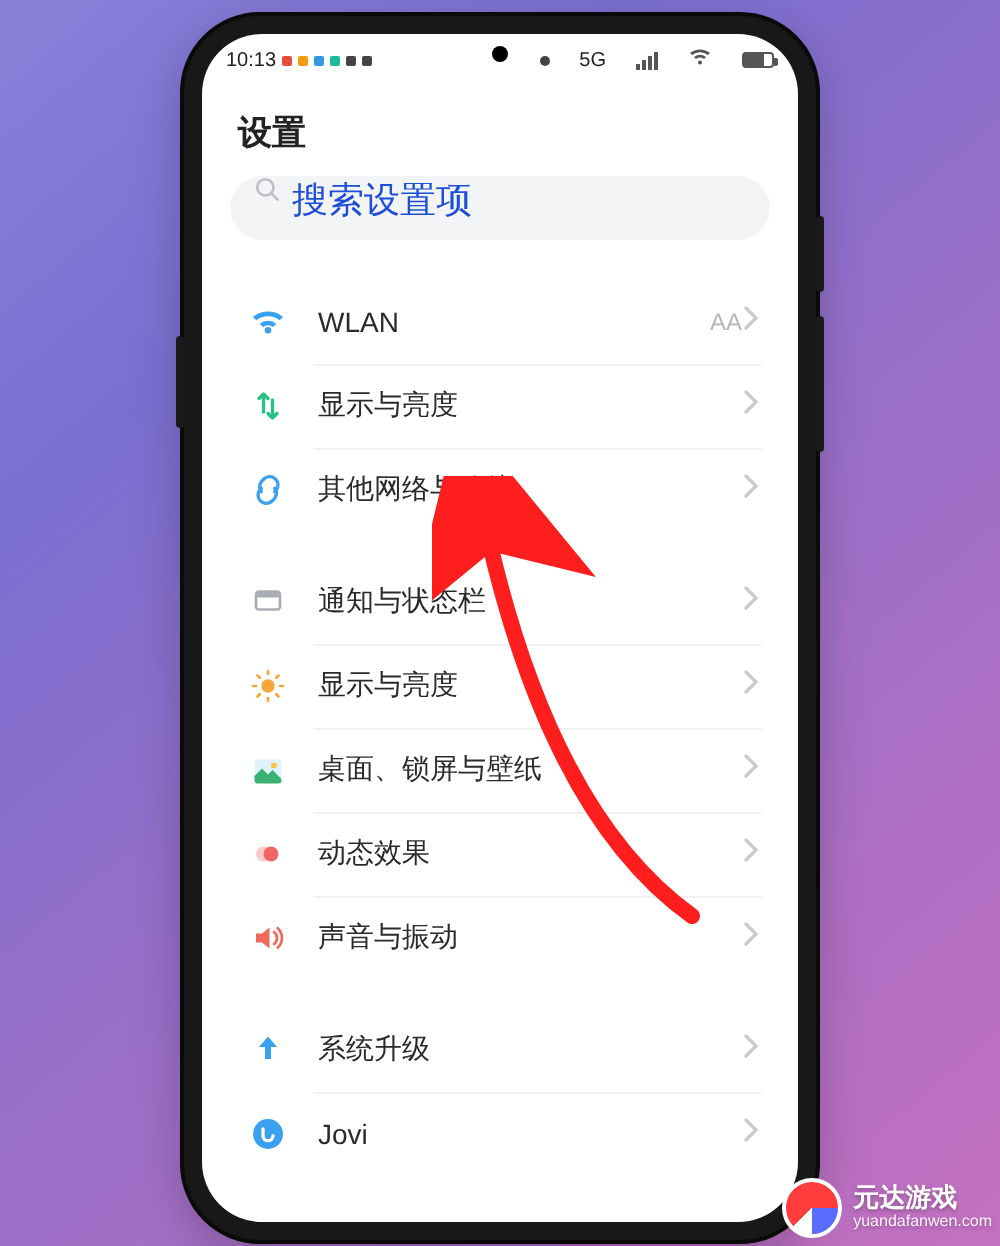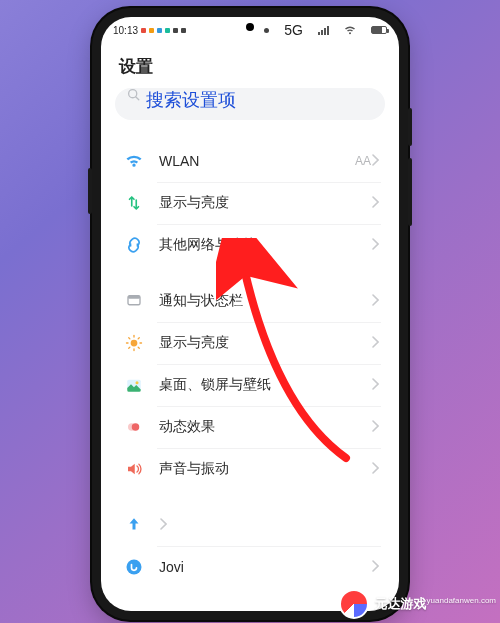--- a/index.html
+++ b/index.html
@@ -31,21 +31,21 @@
   }
   .camera {
     position:absolute; top:6px; left:50%; transform:translateX(-50%);
     width:8px; height:8px; background:#000; border-radius:50%; z-index:5;
   }
   .statusbar {
     height: 26px; display:flex; align-items:center; justify-content:space-between;
     padding: 0 12px; font-size:10px; color:#222; font-weight:500;
   }
   .statusbar .left { display:flex; align-items:center; gap:3px; }
-  .statusbar .right { display:flex; align-items:center; gap:15px; font-size:14px; }
+  .statusbar .right { display:flex; align-items:center; gap:15px; font-size:10px; }
   .sb-dot { width:5px; height:5px; border-radius:1px; display:inline-block; }
   .d-red{background:#e74c3c;} .d-or{background:#f39c12;} .d-bl{background:#3498db;} .d-cy{background:#1abc9c;} .d-dk{background:#444;}
   .sb-sig { display:inline-flex; align-items:flex-end; gap:1px; }
   .sb-sig i { width:2px; background:#555; display:block; }
   .sb-sig i:nth-child(1){height:3px;} .sb-sig i:nth-child(2){height:5px;}
   .sb-sig i:nth-child(3){height:7px;} .sb-sig i:nth-child(4){height:9px;}
   .sb-wifi { display:inline-block; }
   .sb-batt { width:16px; height:8px; border:1px solid #555; border-radius:2px; position:relative; }
   .sb-batt::after{content:"";position:absolute;right:-3px;top:2px;width:2px;height:4px;background:#555;border-radius:0 1px 1px 0;}
   .sb-batt i{display:block;width:70%;height:100%;background:#555;}
@@ -78,21 +78,21 @@
 
   .watermark {
     position:absolute; right:4px; bottom:4px; display:flex; align-items:center; gap:6px;
     font-size:11px; color:#fff; text-shadow:0 1px 2px rgba(0,0,0,.3);
   }
   .watermark .logo {
     width:30px; height:30px; border-radius:50%;
     background: conic-gradient(#ff3d3d 0 90deg, #5b6bff 90deg 180deg, #ffffff 180deg 225deg, #ff3d3d 225deg 360deg);
     border:2px solid #fff;
   }
-  .watermark .txt { display:flex; flex-direction:row; line-height:1.1; }
+  .watermark .txt { display:flex; flex-direction:column; line-height:1.1; }
   .watermark .txt .t1 { font-size:13px; font-weight:600; }
   .watermark .txt .t2 { font-size:8px; opacity:.9; }
 </style>
 </head>
 <body>
 
 <div class="phone">
   <div class="side-btn r1"></div>
   <div class="side-btn r2"></div>
   <div class="side-btn l1"></div>
@@ -275,20 +275,21 @@
       </div>
 
       <div class="group-gap"></div>
 
       <div class="row">
         <span class="icon">
           <svg width="18" height="18" viewBox="0 0 24 24">
               <path d="M12 3l6 7h-4v8h-4v-8H6z" fill="#3aa0f0"></path>
             </svg>
         </span>
+        <span class="label">系统升级</span>
         <span class="chevron">
           <svg width="8" height="12" viewBox="0 0 8 12">
               <path d="M2 1l5 5-5 5" stroke="#c9cacd" stroke-width="1.6" fill="none" stroke-linecap="round"></path>
             </svg>
         </span>
       </div>
 
       <div class="row">
         <span class="icon">
           <svg width="20" height="20" viewBox="0 0 24 24">

